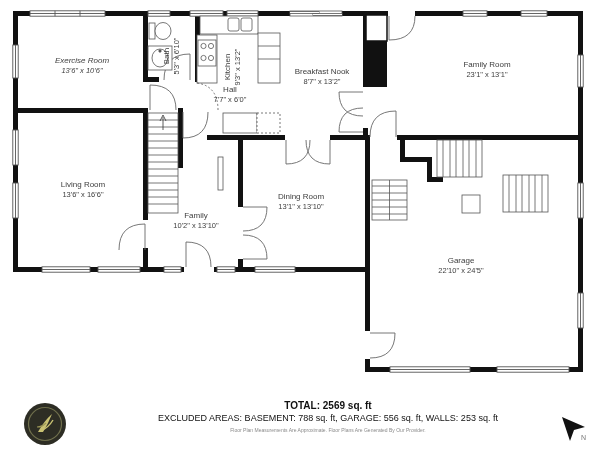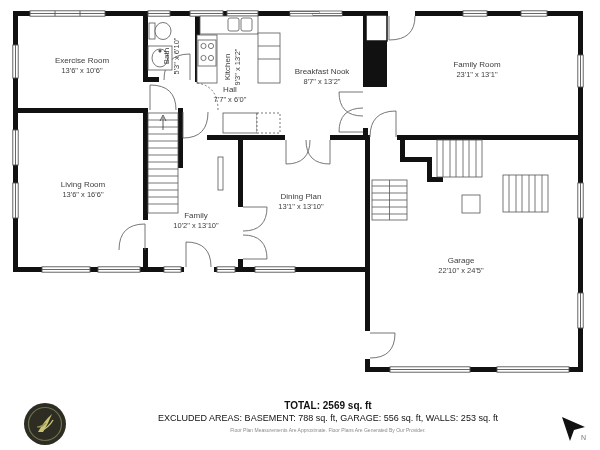--- a/index.html
+++ b/index.html
@@ -262,54 +262,54 @@
     </g>
     <g>
       <rect x="148" y="46" width="24" height="24"></rect>
       <ellipse cx="160" cy="58" rx="8" ry="9"></ellipse>
       <circle cx="160" cy="51" r="1.2" fill="#555"></circle>
     </g>
   </g>
 </svg>
 
 <div id="room-labels">
-      <div class="room-label" style="left: 82px; top: 66px;">
+      <div class="room-label" style="left: 82px; top: 66px; font-style: italic;">
         <div class="rname">Exercise Room</div>
         <div class="rdims">13'6" x 10'6"</div>
       </div>
       <div class="room-label rot" style="left: 172px; top: 56px;">
         <div class="rname">Bath</div>
         <div class="rdims">5'3" x 6'10"</div>
       </div>
       <div class="room-label rot" style="left: 233px; top: 67px;">
         <div class="rname">Kitchen</div>
         <div class="rdims">9'3" x 13'2"</div>
       </div>
       <div class="room-label" style="left: 322px; top: 77px;">
         <div class="rname">Breakfast Nook</div>
         <div class="rdims">8'7" x 13'2"</div>
       </div>
-      <div class="room-label" style="left: 477px; top: 70px; text-align: center;">
+      <div class="room-label" style="left: 487px; top: 70px; text-align: center;">
         <div class="rname">Family Room</div>
         <div class="rdims">23'1" x 13'1"</div>
       </div>
       <div class="room-label" style="left: 184px; top: 95px; margin-left: 46px;">
         <div class="rname">Hall</div>
         <div class="rdims">7'7" x 6'0"</div>
       </div>
       <div class="room-label" style="left: 83px; top: 190px;">
         <div class="rname">Living Room</div>
         <div class="rdims">13'6" x 16'6"</div>
       </div>
       <div class="room-label" style="left: 196px; top: 221px;">
         <div class="rname">Family</div>
         <div class="rdims">10'2" x 13'10"</div>
       </div>
       <div class="room-label" style="left: 301px; top: 202px;">
-        <div class="rname">Dining Plan</div>
+        <div class="rname">Dining Room</div>
         <div class="rdims">13'1" x 13'10"</div>
       </div>
       <div class="room-label" style="left: 461px; top: 266px;">
         <div class="rname">Garage</div>
         <div class="rdims">22'10" x 24'5"</div>
       </div>
     </div>
 </div>
 
 <div id="footer">

